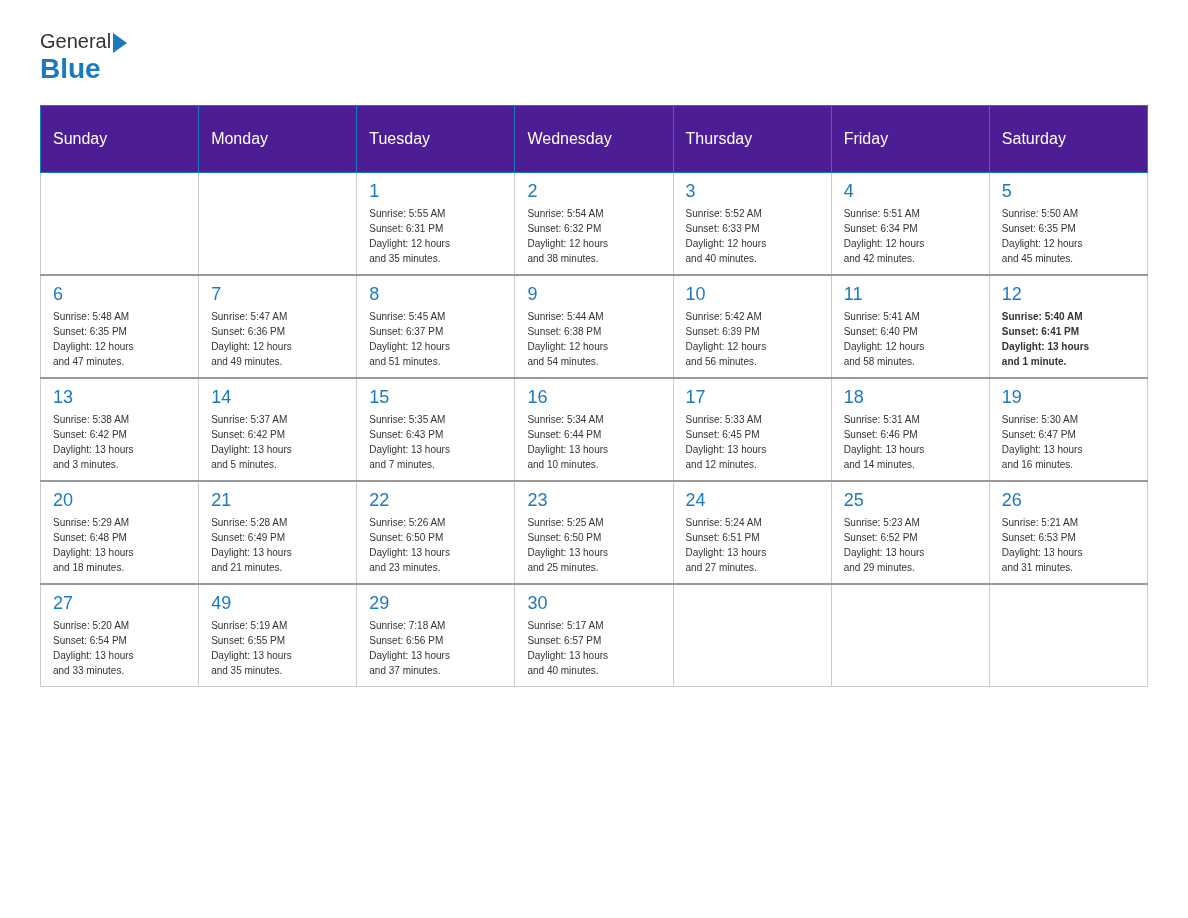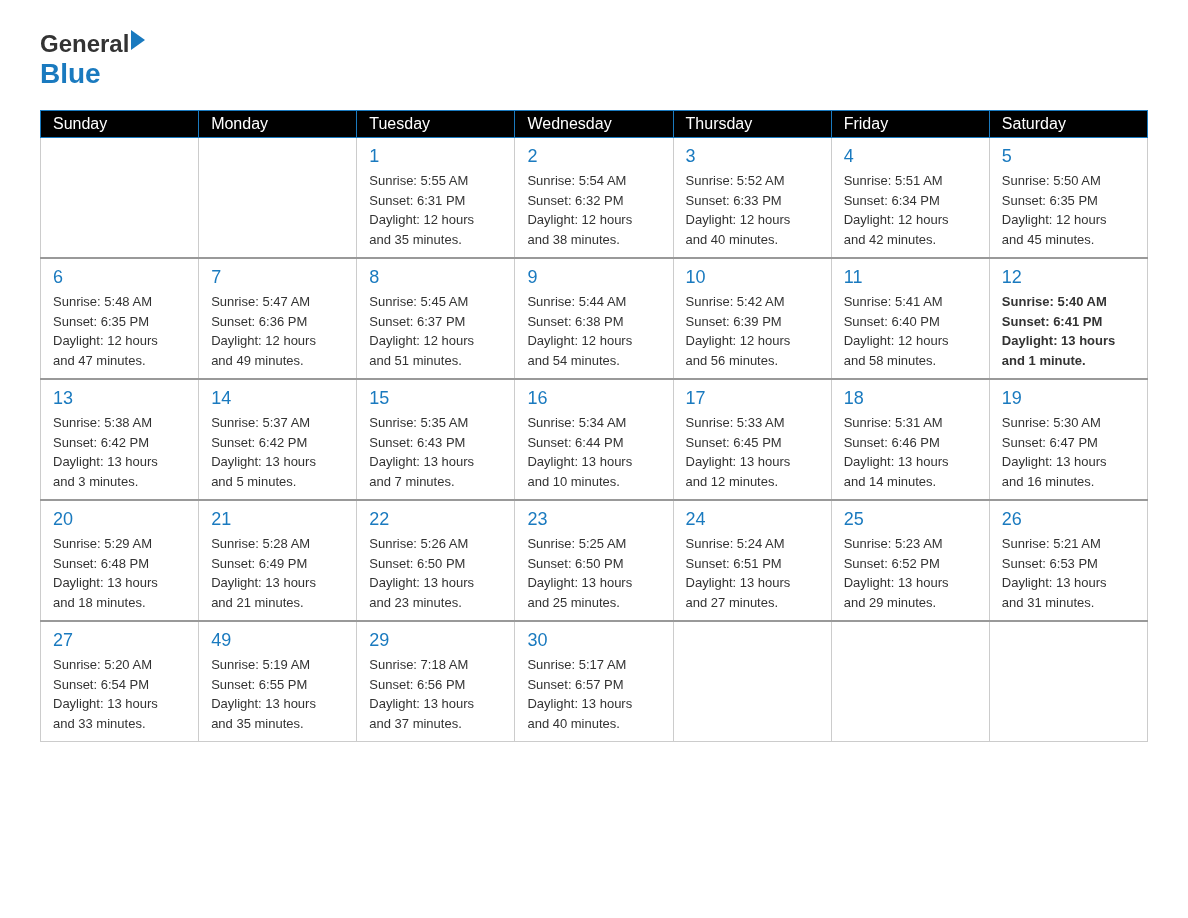--- a/index.html
+++ b/index.html
@@ -15,23 +15,23 @@
       align-items: flex-start;
       margin-bottom: 20px;
     }
     .logo {
       display: flex;
       flex-direction: column;
       align-items: flex-start;
     }
     .logo-text {
       display: flex;
-      align-items: flex-start;
-      font-size: 24px;
-      font-weight: bold;
+      align-items: flex-end;
+      font-size: 20px;
+      font-weight: normal;
       color: #333;
     }
     .logo-general { color: #333; }
     .logo-triangle {
       width: 0;
       height: 0;
       border-left: 14px solid #1a7abf;
       border-top: 10px solid transparent;
       border-bottom: 10px solid transparent;
       margin: 0 2px;
@@ -54,23 +54,23 @@
     .location-title {
       font-size: 22px;
       color: #333;
       margin-top: 4px;
     }
     .calendar-table {
       width: 100%;
       border-collapse: collapse;
     }
     .calendar-table th {
-      background-color: #000000;
+      background-color: #4c1d95;
       color: #fff;
-      padding: 4px 12px;
+      padding: 24px 12px;
       text-align: left;
       font-size: 16px;
       font-weight: normal;
       border: 1px solid #1a7abf;
       margin-top: 12px;
     }
     .calendar-table td {
       vertical-align: top;
       padding: 8px 12px;
       border: 1px solid #ccc;
@@ -80,21 +80,21 @@
       color: #333;
     }
     .day-number {
       font-size: 18px;
       color: #1a7abf;
       font-weight: normal;
       display: block;
       margin-bottom: 4px;
     }
     .day-info {
-      font-size: 13px;
+      font-size: 10px;
       color: #333;
       line-height: 1.5;
     }
     .empty-cell {
       background: #fff;
     }
     tr:not(:last-child) td {
       border-bottom: 2px solid #999;
     }
   </style>

